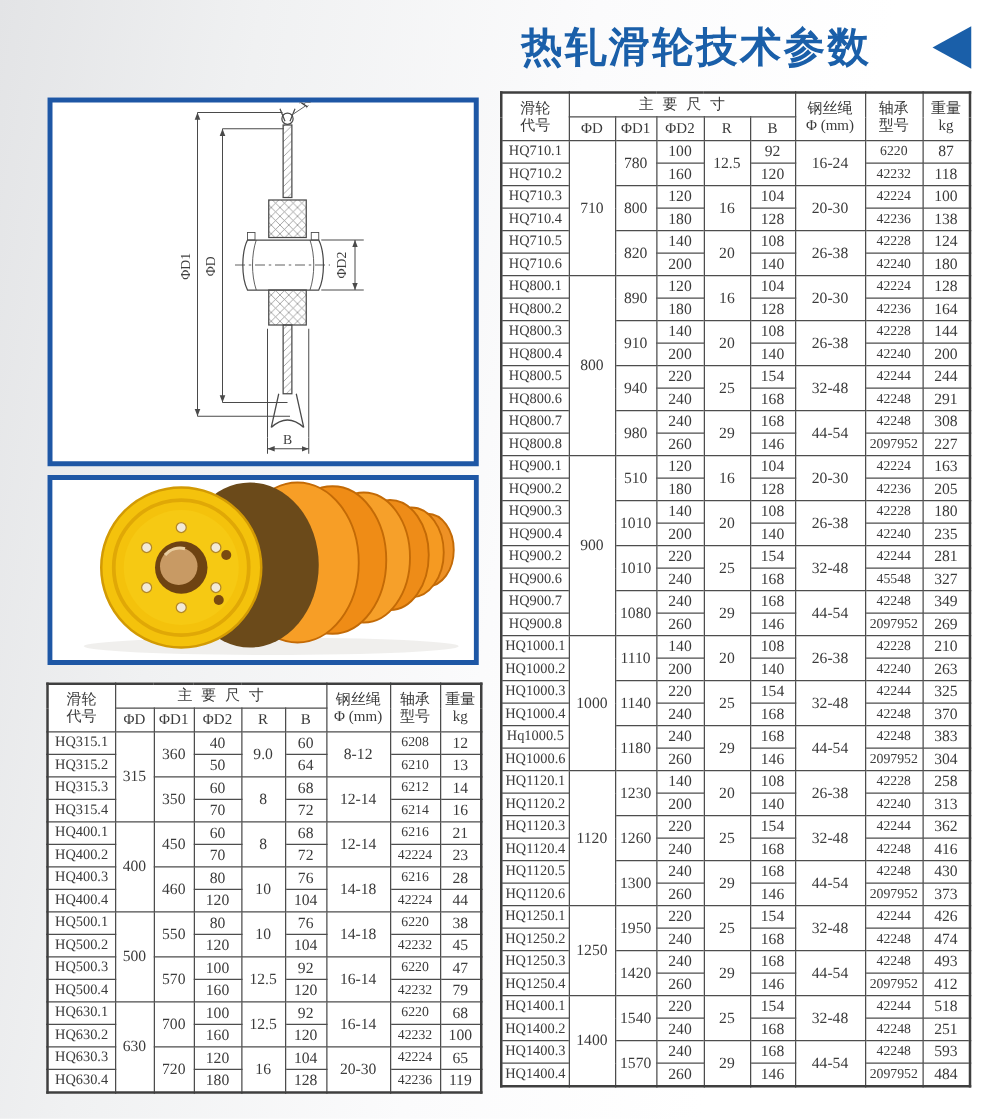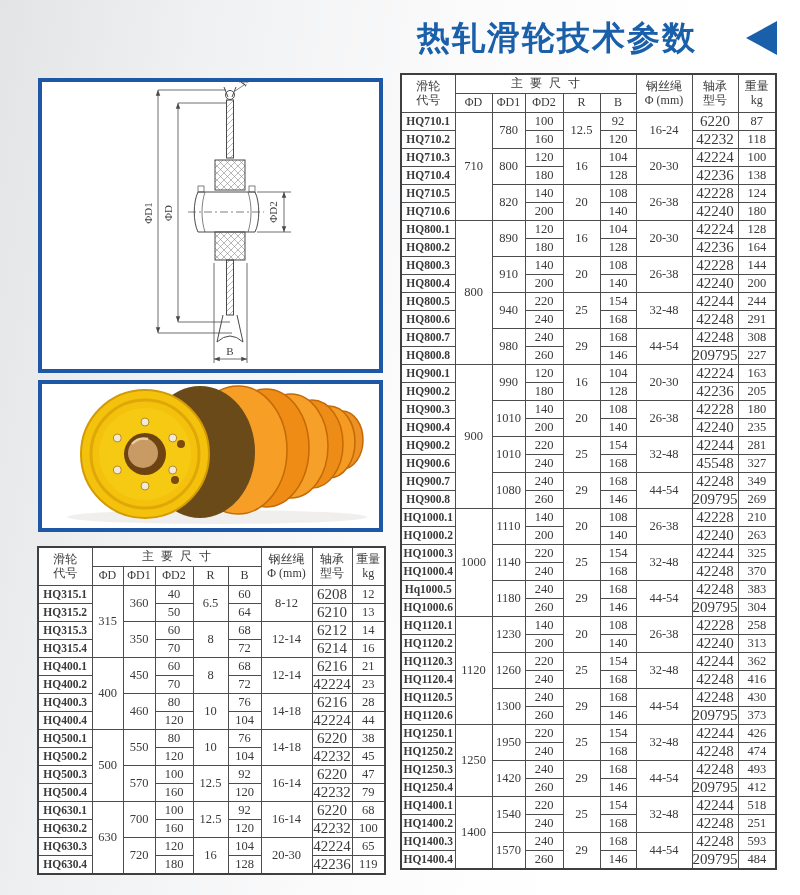--- a/index.html
+++ b/index.html
@@ -14,22 +14,22 @@
     border:4px solid #1e57a5;box-sizing:border-box;}
   #drawing-box{top:78px;height:295px;}
   #photo-box{top:380px;height:152px;}
   .imgbox svg{display:block;width:100%;height:100%;}
   .ptable{position:absolute;border-collapse:collapse;table-layout:fixed;background:#ffffff;border:2px solid #3f3f3f;}
   .ptable th,.ptable td{border:1px solid #4d4d4d;text-align:center;vertical-align:middle;
     color:#3a3a3a;padding:0;white-space:nowrap;overflow:hidden;}
   .ptable thead th{font-weight:normal;font-size:12px;line-height:1.12;height:18px;}
   .ptable tbody tr{height:18px;}
   .ptable td{font-size:12.5px;line-height:1;}
-  td.c-code{font-size:11.5px;font-weight:bold;}
-  td.c-bearing{font-size:15px;}
+  td.c-code{font-size:11.5px;}
+  td.c-bearing{font-size:11px;}
   .main-dims{letter-spacing:7px;text-indent:7px;}
   #left-table{left:37px;top:546px;width:347px;}
   #right-table{left:400px;top:73px;width:375px;}
   .dimtext{font-size:11px;fill:#3f3f3f;font-family:"Liberation Serif","DejaVu Serif",serif;}
 </style>
 </head>
 <body>
 
 <div class="page">
 
@@ -138,21 +138,21 @@
         <th>R</th>
         <th>B</th>
       </tr>
     </thead>
     <tbody>
         <tr>
           <td class="c-code">HQ315.1</td>
           <td rowspan="4" class="c-d">315</td>
           <td rowspan="2" class="c-d1">360</td>
           <td class="c-d2">40</td>
-          <td rowspan="2" class="c-r">6.5</td>
+          <td rowspan="2" class="c-r">9.0</td>
           <td class="c-b">60</td>
           <td rowspan="2" class="c-rope">8-12</td>
           <td class="c-bearing">6208</td>
           <td class="c-wt">12</td>
         </tr>
         <tr>
           <td class="c-code">HQ315.2</td>
           <td class="c-d2">50</td>
           <td class="c-b">64</td>
           <td class="c-bearing">6210</td>
@@ -429,21 +429,21 @@
         <tr>
           <td class="c-code">HQ800.8</td>
           <td class="c-d2">260</td>
           <td class="c-b">146</td>
           <td class="c-bearing">2097952</td>
           <td class="c-wt">227</td>
         </tr>
         <tr>
           <td class="c-code">HQ900.1</td>
           <td rowspan="8" class="c-d">900</td>
-          <td rowspan="2" class="c-d1">990</td>
+          <td rowspan="2" class="c-d1">510</td>
           <td class="c-d2">120</td>
           <td rowspan="2" class="c-r">16</td>
           <td class="c-b">104</td>
           <td rowspan="2" class="c-rope">20-30</td>
           <td class="c-bearing">42224</td>
           <td class="c-wt">163</td>
         </tr>
         <tr>
           <td class="c-code">HQ900.2</td>
           <td class="c-d2">180</td>

